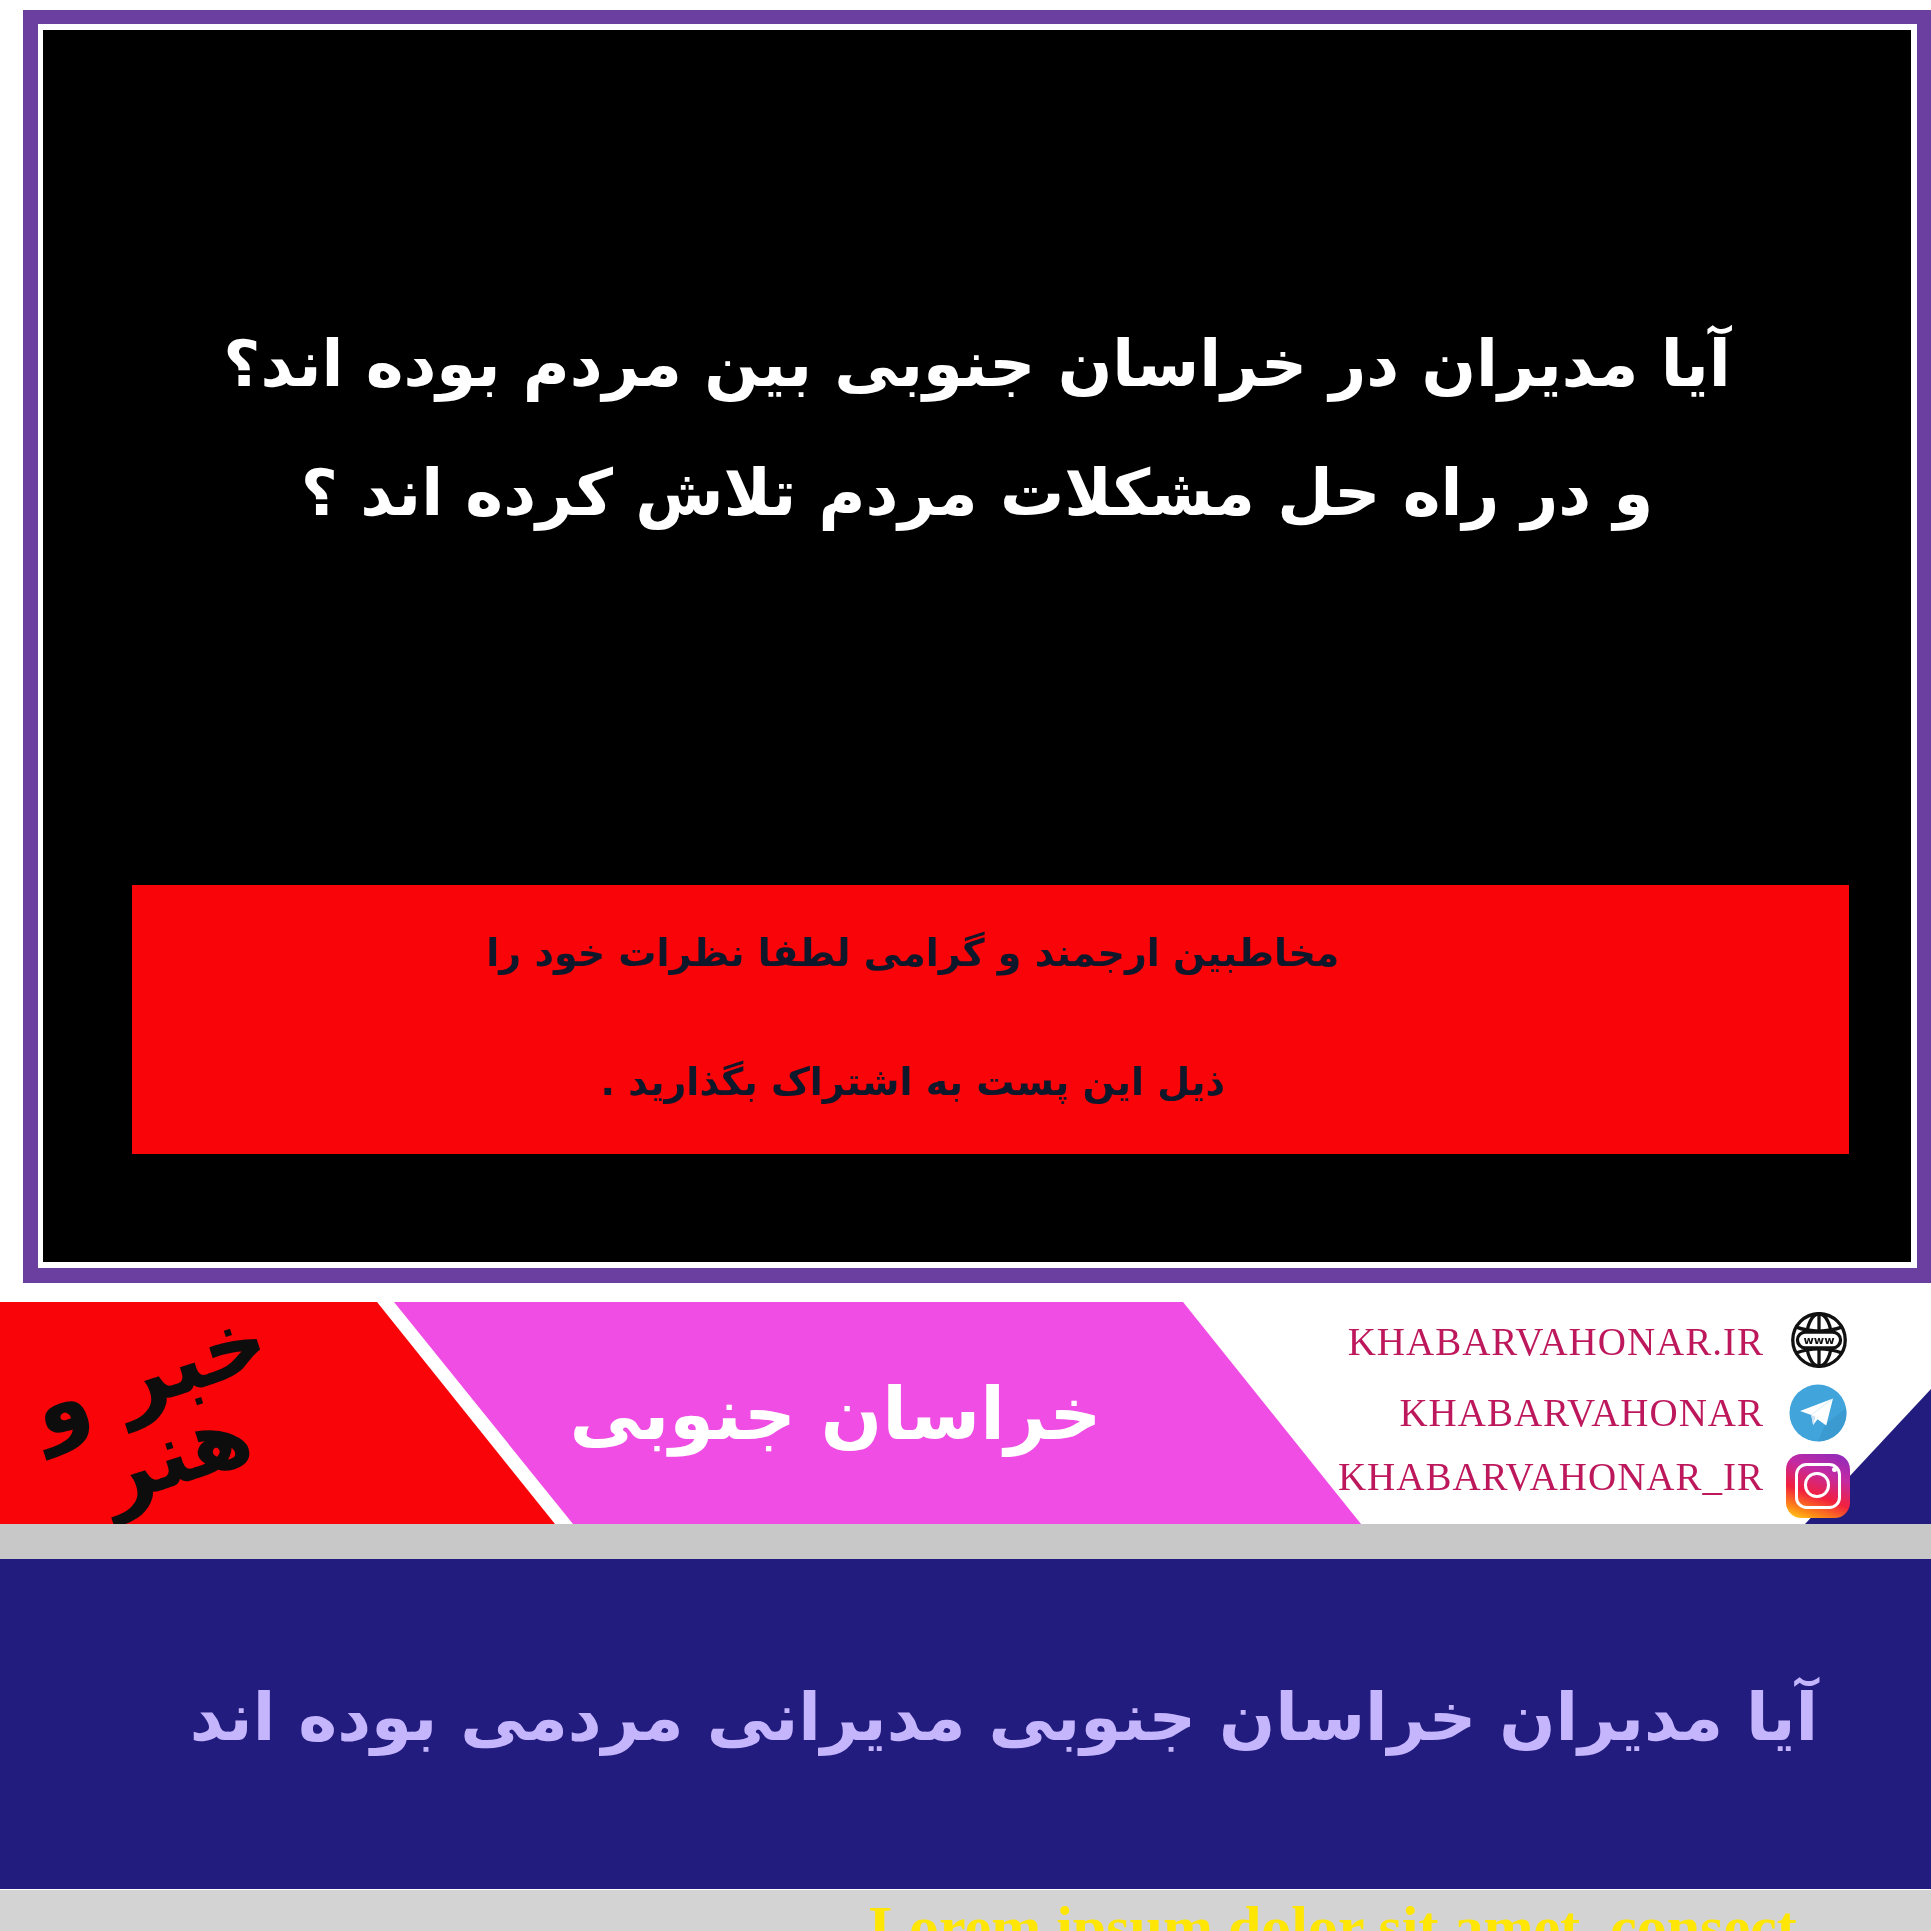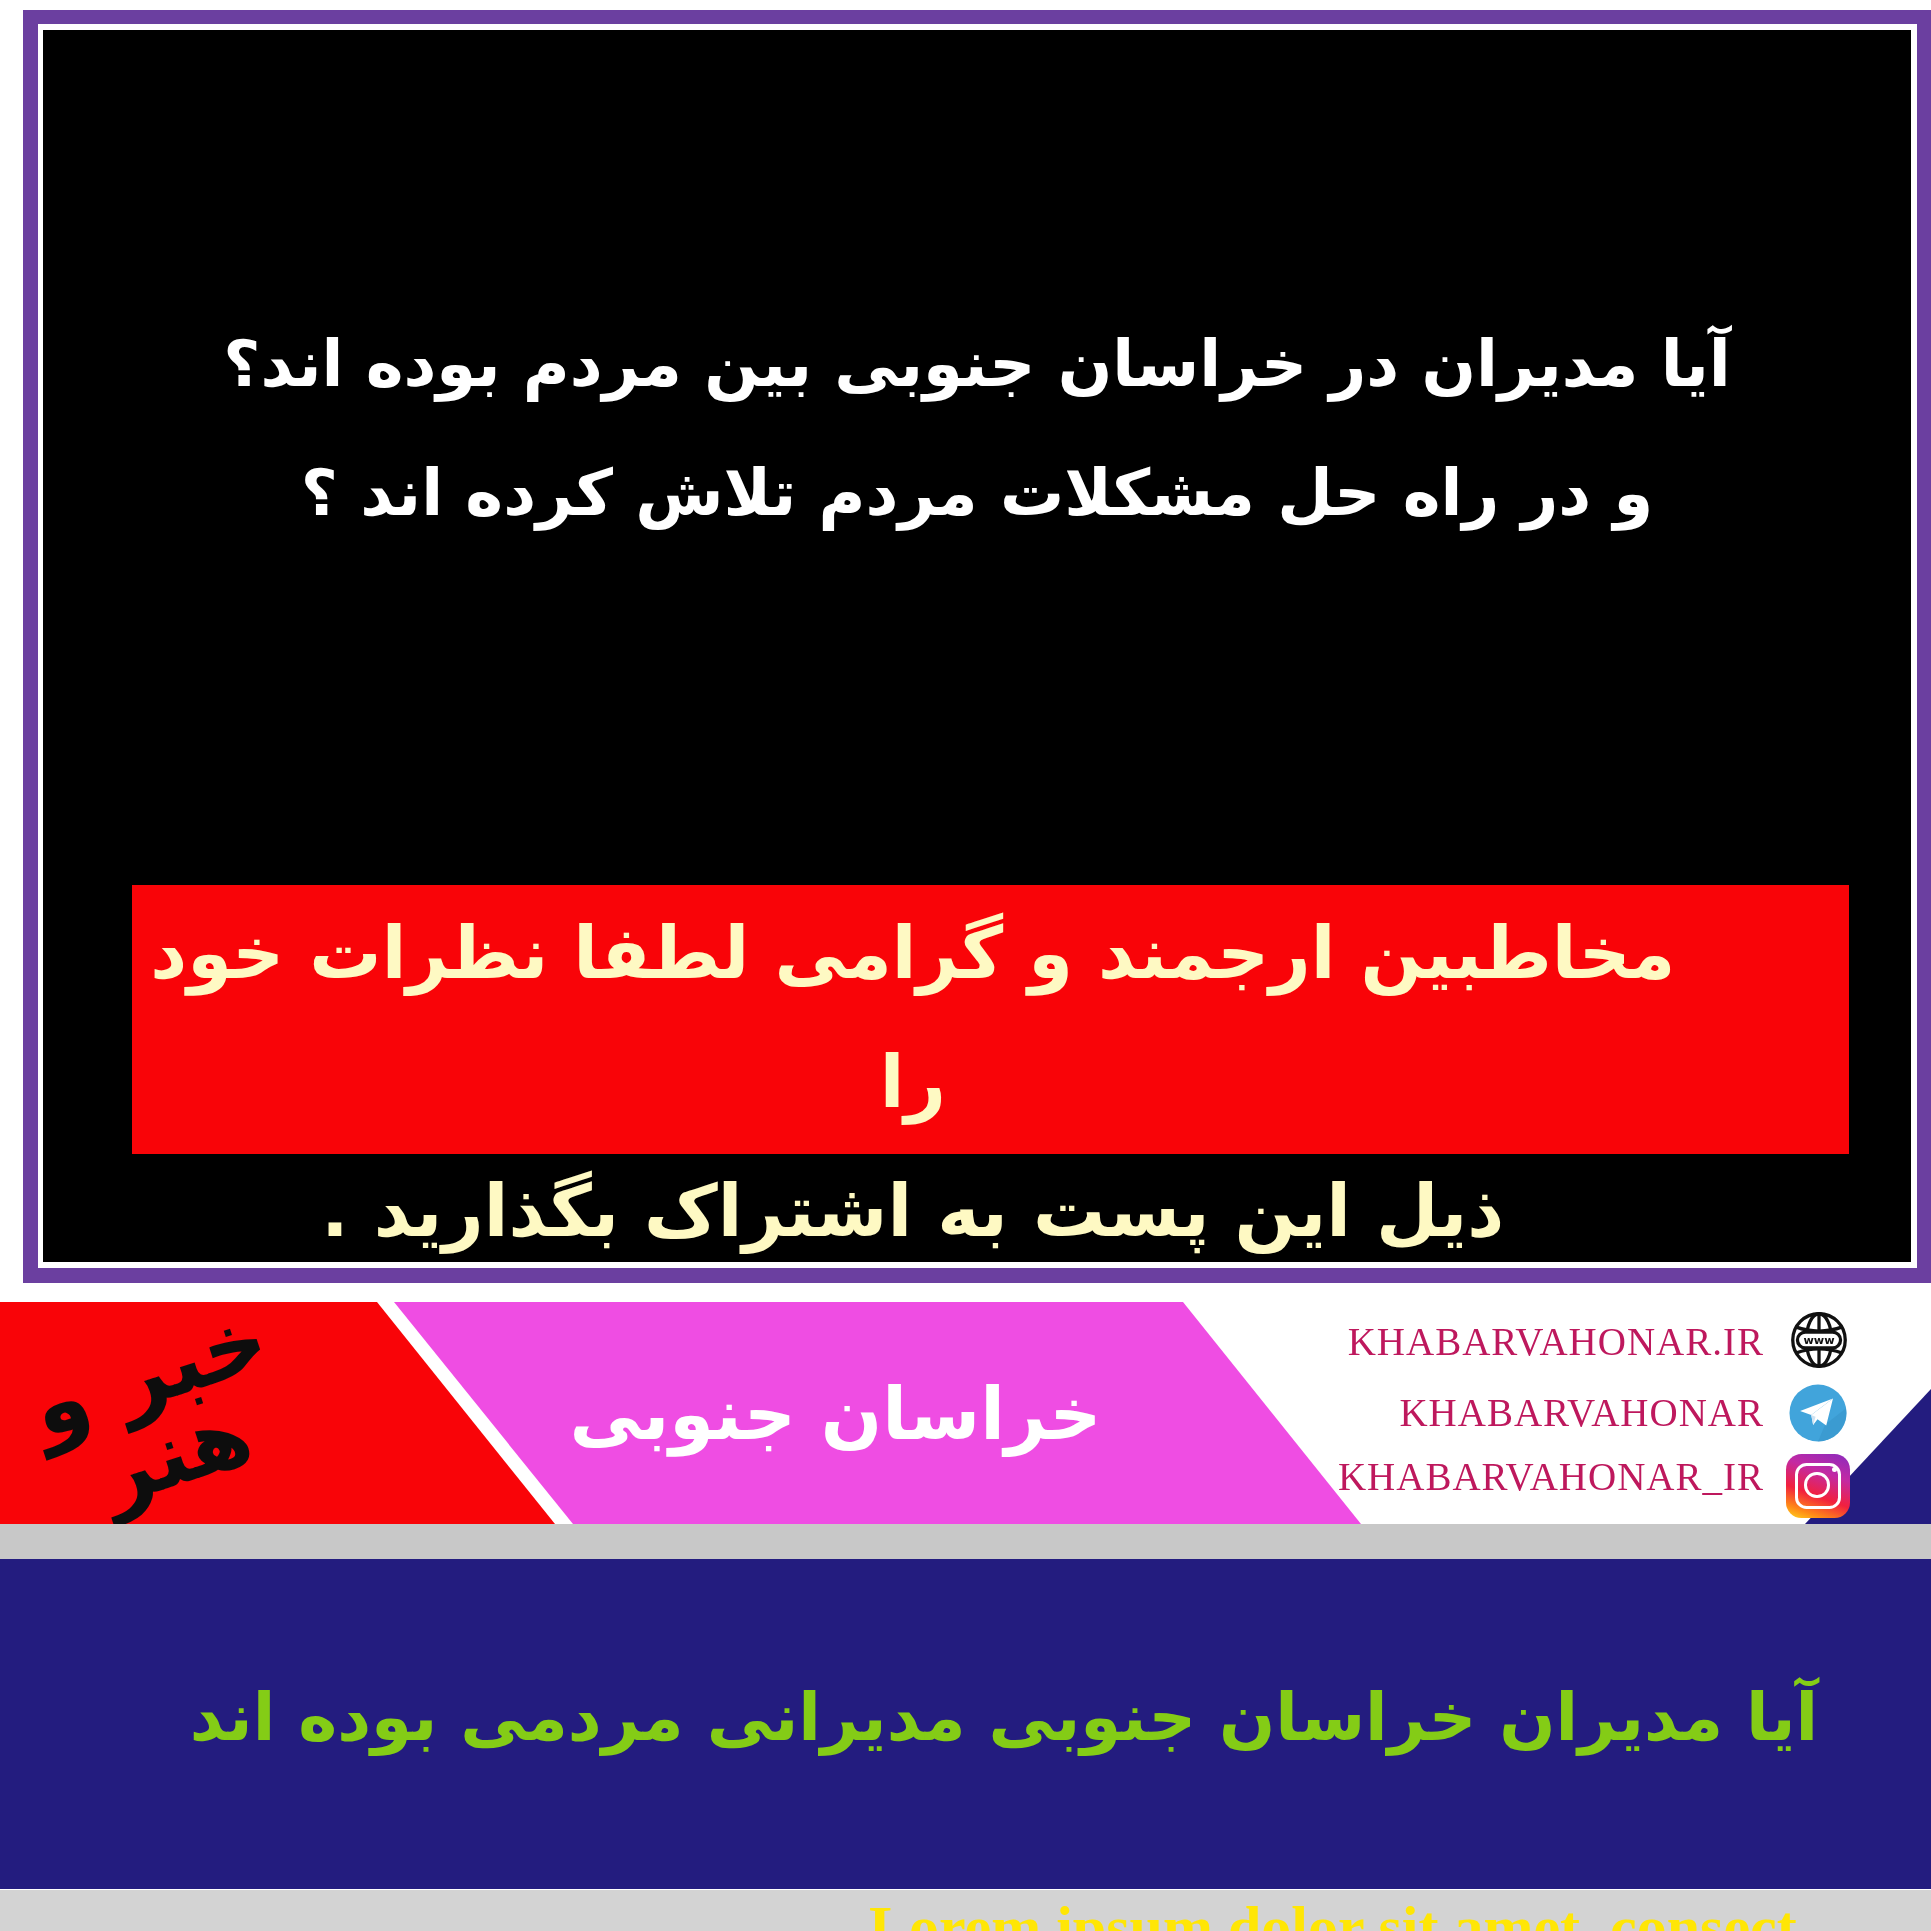--- a/index.html
+++ b/index.html
@@ -14,22 +14,22 @@
   .purple-frame{position:absolute;left:23px;top:9.7px;width:1908px;height:1273px;
                 background:var(--purple,#6B3FA0);}
   .white-gap{position:absolute;left:14.5px;top:14.5px;right:14.5px;bottom:14.5px;background:#fff;}
   .black-box{position:absolute;left:5.8px;top:5.8px;right:5.8px;bottom:5.8px;background:#000;}
 
   .title-block{position:absolute;left:0;top:270px;width:100%;text-align:center;
                direction:rtl;color:#fff;font-weight:bold;font-size:64px;line-height:129px;}
   .cta-box{position:absolute;left:89px;top:855px;width:1717px;height:269px;
            background:var(--red,#F90408);}
   .cta-text{position:absolute;left:0;top:3.9px;width:100%;padding-left:3px;box-sizing:border-box;
-            padding-right:159px;text-align:center;direction:rtl;color:#fef9c3;
-            font-weight:bold;font-size:72px;line-height:129px;}
+            padding-right:159px;text-align:center;direction:rtl;color:#0f172a;
+            font-weight:bold;font-size:38px;line-height:129px;}
 
   
   .footer{position:absolute;left:0;top:1302px;width:1931px;height:222px;background:#fff;}
   .footer-red{position:absolute;left:0;top:0;width:579px;height:222px;
               background:var(--red,#F90408);
               clip-path:polygon(0 0,377px 0,555px 222px,0 222px);}
   .logo-calligraphy{position:absolute;left:17.4px;top:-7.7px;width:290px;height:238px;
                     display:flex;align-items:center;justify-content:center;
                     transform:rotate(-18deg);color:#0d0d0d;font-weight:bold;
                     font-size:89px;line-height:0.95;text-align:center;direction:rtl;}
@@ -57,21 +57,21 @@
               border:3.9px solid #fff;border-radius:50%;}
   .insta-dot{position:absolute;right:12.6px;top:12.6px;width:5.8px;height:5.8px;
              background:#fff;border-radius:50%;}
 
   
   .gray-band{position:absolute;left:0;top:1524px;width:1931px;height:36px;
              background:var(--gray-band,#C8C8C8);}
   .navy-band{position:absolute;left:0;top:1559px;width:1931px;height:330px;
              background:var(--navy,#231C7F);display:flex;align-items:center;
              justify-content:center;padding-left:77px;box-sizing:border-box;}
-  .navy-band .headline{direction:rtl;color:#84cc16;font-weight:bold;font-size:66px;
+  .navy-band .headline{direction:rtl;color:#c4b5fd;font-weight:bold;font-size:66px;
                        text-align:center;padding-bottom:13.5px;}
   .bottom-strip{position:absolute;left:0;top:1890px;width:1931px;height:42px;
                 background:var(--gray-strip,#D3D3D3);}
   .lorem-cut{position:absolute;left:869px;top:1893px;color:var(--yellow,#FFE605);
              font-family:"Liberation Serif",serif;font-weight:bold;font-size:60px;
              white-space:nowrap;}
 </style>
 </head>
 <body>
 

